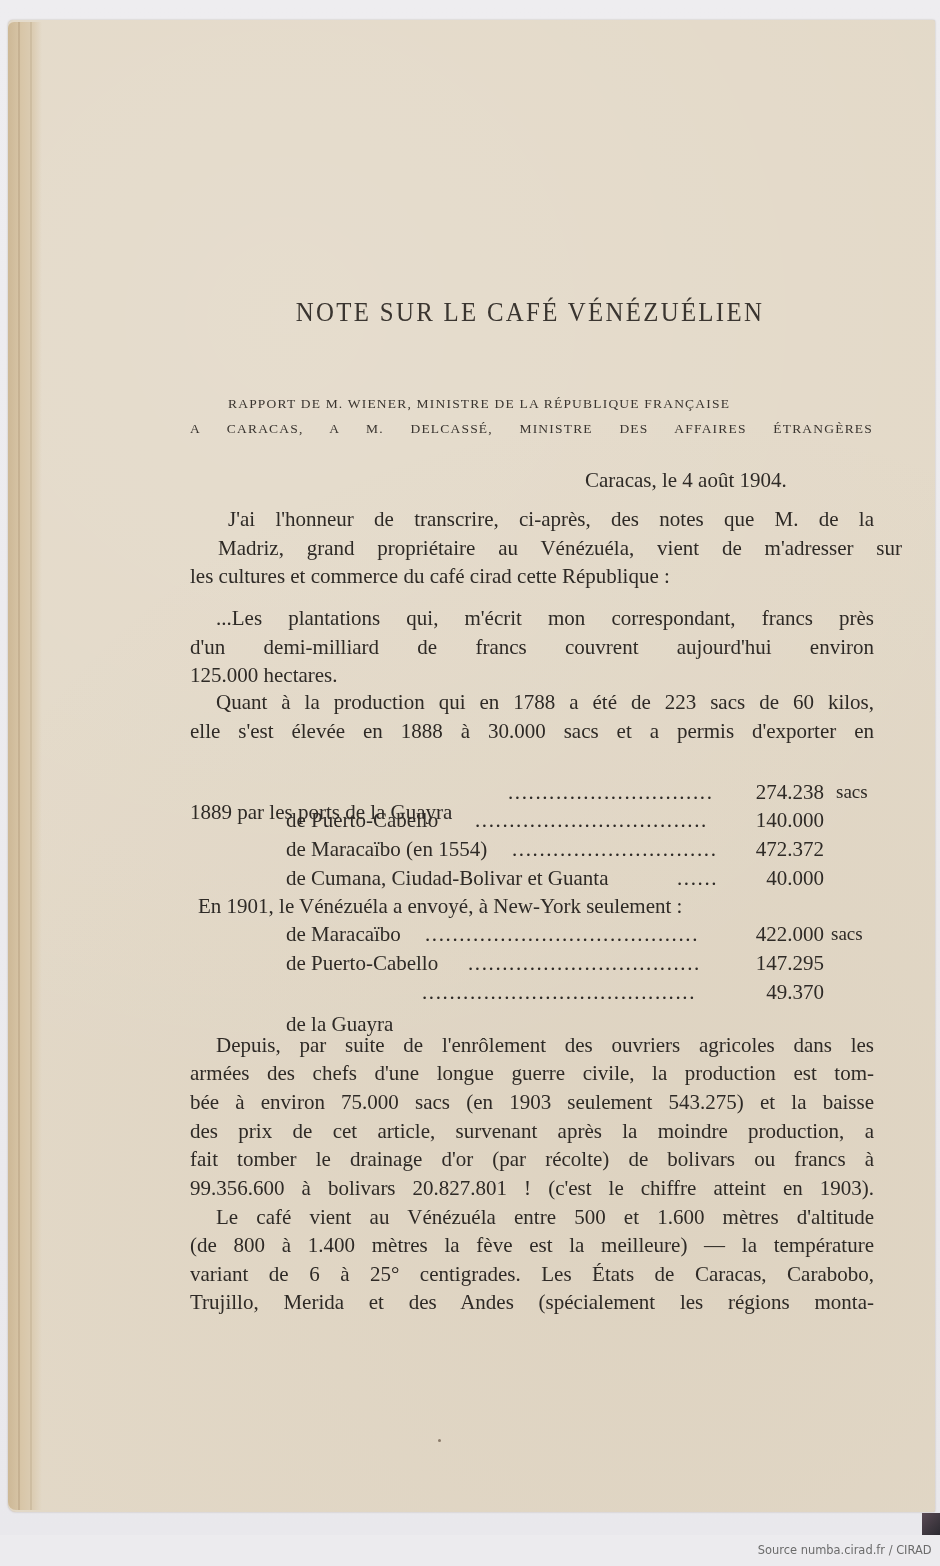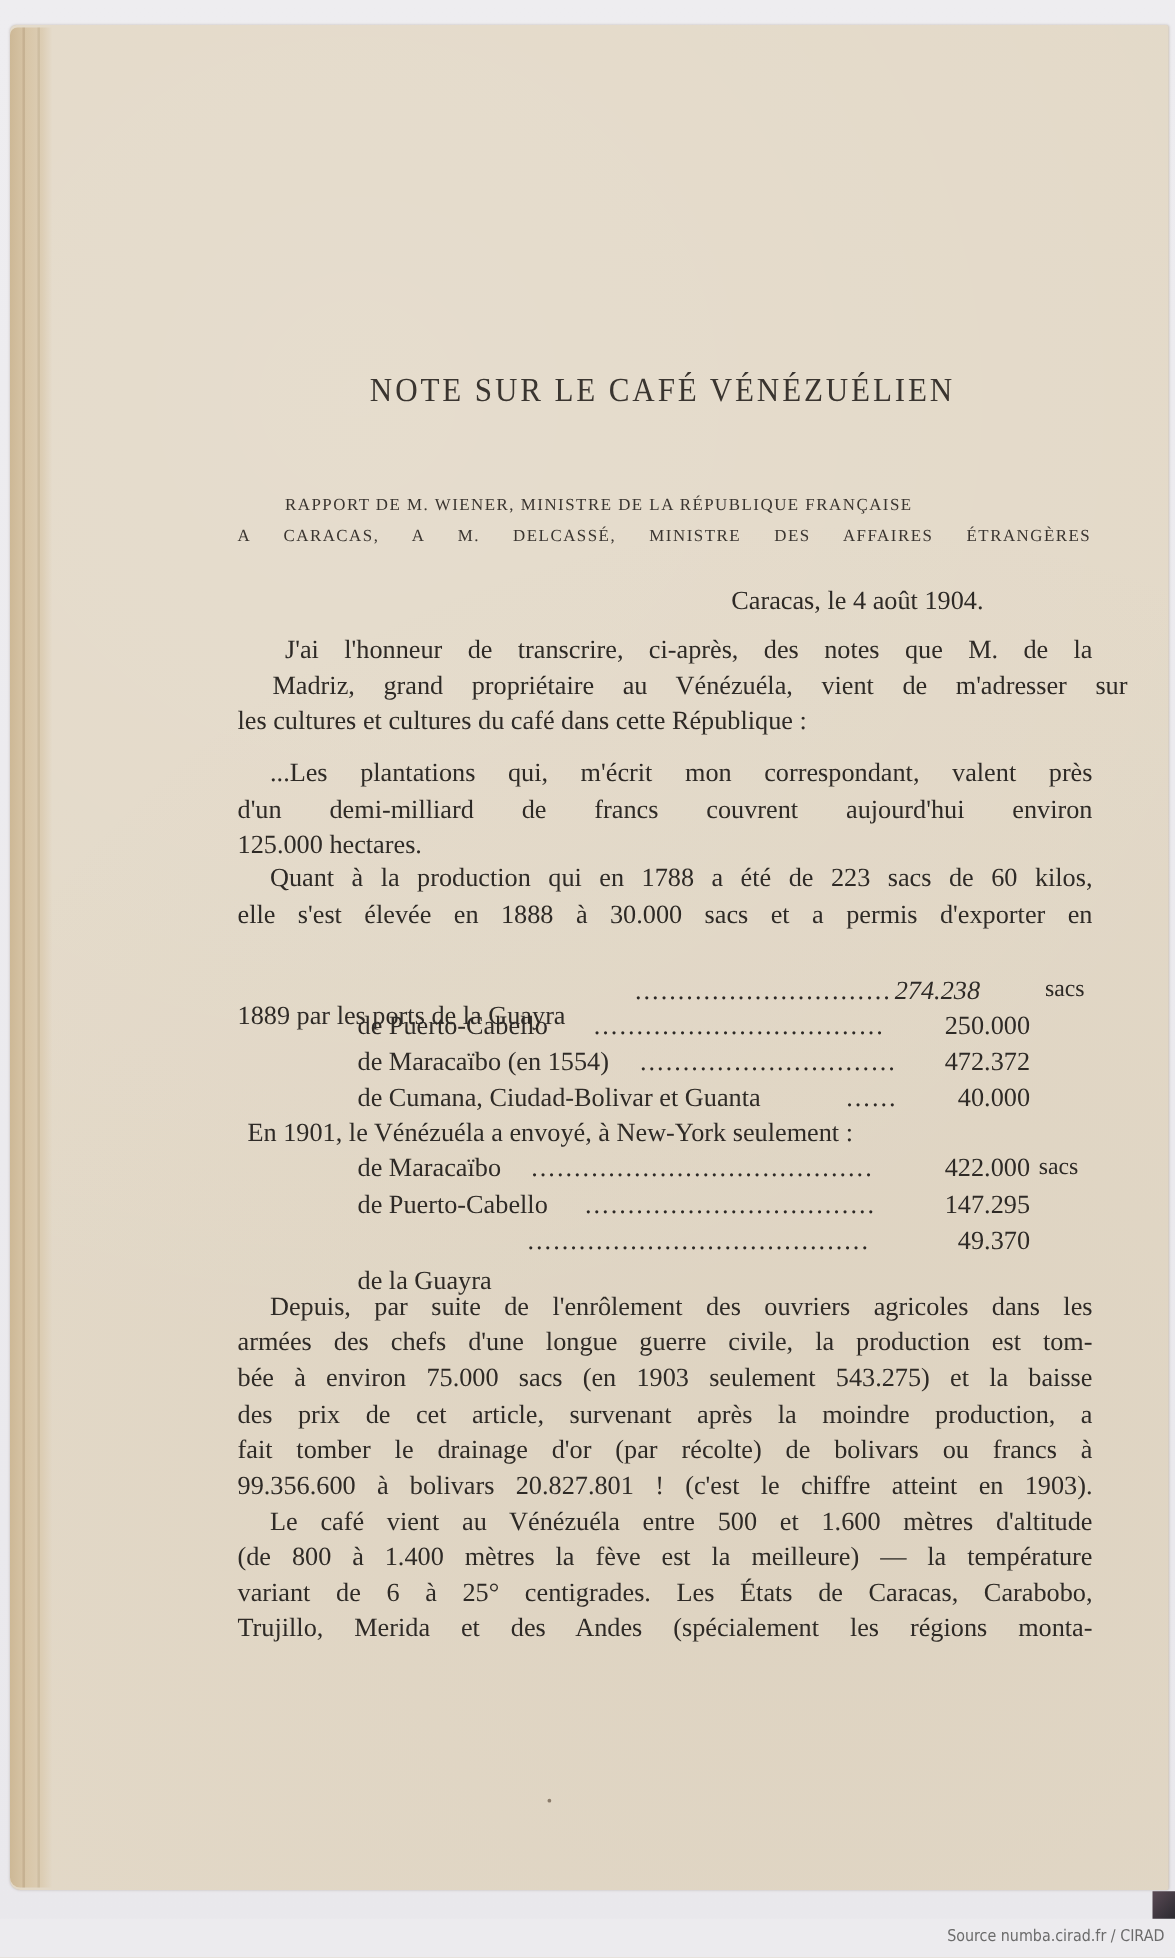--- a/index.html
+++ b/index.html
@@ -84,40 +84,40 @@
 
 <div class="txt title">NOTE SUR LE CAFÉ VÉNÉZUÉLIEN</div>
 
 <div class="txt subtitle sub1">RAPPORT DE M. WIENER, MINISTRE DE LA RÉPUBLIQUE FRANÇAISE</div>
 <div class="txt subtitle sub2">A CARACAS, A M. DELCASSÉ, MINISTRE DES AFFAIRES ÉTRANGÈRES</div>
 
 <div class="txt date" style="top:468px;">Caracas, le 4 août 1904.</div>
 
 <div class="txt body-line" style="top:507px; padding-left:38px; width:646px;">J'ai l'honneur de transcrire, ci-après, des notes que M. de la</div>
 <div class="txt body-line" style="top:536px;margin-left:28px;">Madriz, grand propriétaire au Vénézuéla, vient de m'adresser sur</div>
-<div class="txt body-line last" style="top:564px;">les cultures et cultures du café dans cette République :</div>
+<div class="txt body-line last" style="top:564px;">les cultures et commerce du café cirad cette République :</div>
 
-<div class="txt body-line" style="top:606px; padding-left:26px; width:658px;">...Les plantations qui, m'écrit mon correspondant, valent près</div>
+<div class="txt body-line" style="top:606px; padding-left:26px; width:658px;">...Les plantations qui, m'écrit mon correspondant, francs près</div>
 <div class="txt body-line" style="top:635px;">d'un demi-milliard de francs couvrent aujourd'hui environ</div>
 <div class="txt body-line last" style="top:663px;">125.000 hectares.</div>
 
 <div class="txt body-line" style="top:690px; padding-left:26px; width:658px;">Quant à la production qui en 1788 a été de 223 sacs de 60 kilos,</div>
 <div class="txt body-line" style="top:719px;">elle s'est élevée en 1888 à 30.000 sacs et a permis d'exporter en</div>
 
 <div>
   <div>
     <div class="txt row-label" style="left:190px; top:780px;margin-top:20px;">1889 par les ports de la Guayra</div>
     <div class="row-dots" style="left:508px; top:780px; width:212px;">..............................</div>
-    <div class="txt row-value" style="left:674px; top:780px;font-style:italic;">274.238</div>
+    <div class="txt row-value" style="left:714px; top:780px;">274.238</div>
     <div class="txt row-unit" style="left:836px; top:781px;">sacs</div>
   </div>
   <div>
     <div class="txt row-label" style="left:286px; top:808px;">de Puerto-Cabello</div>
     <div class="row-dots" style="left:475px; top:808px; width:245px;">..................................</div>
-    <div class="txt row-value" style="left:714px; top:808px;">250.000</div>
+    <div class="txt row-value" style="left:714px; top:808px;">140.000</div>
   </div>
   <div>
     <div class="txt row-label" style="left:286px; top:837px;">de Maracaïbo (en 1554)</div>
     <div class="row-dots" style="left:512px; top:837px; width:208px;">..............................</div>
     <div class="txt row-value" style="left:714px; top:837px;">472.372</div>
   </div>
   <div>
     <div class="txt row-label" style="left:286px; top:866px;">de Cumana, Ciudad-Bolivar et Guanta</div>
     <div class="row-dots" style="left:677px; top:866px; width:40px;">......</div>
     <div class="txt row-value" style="left:714px; top:866px;">40.000</div>

